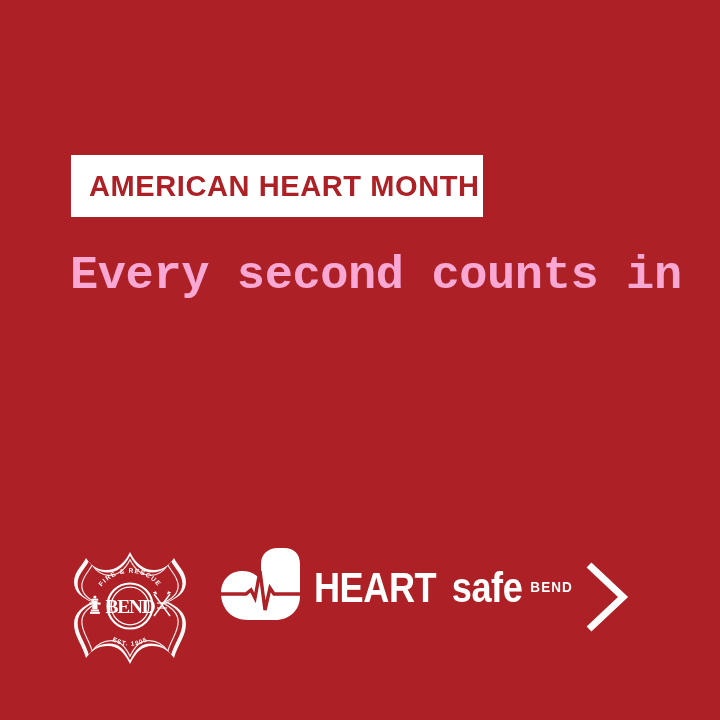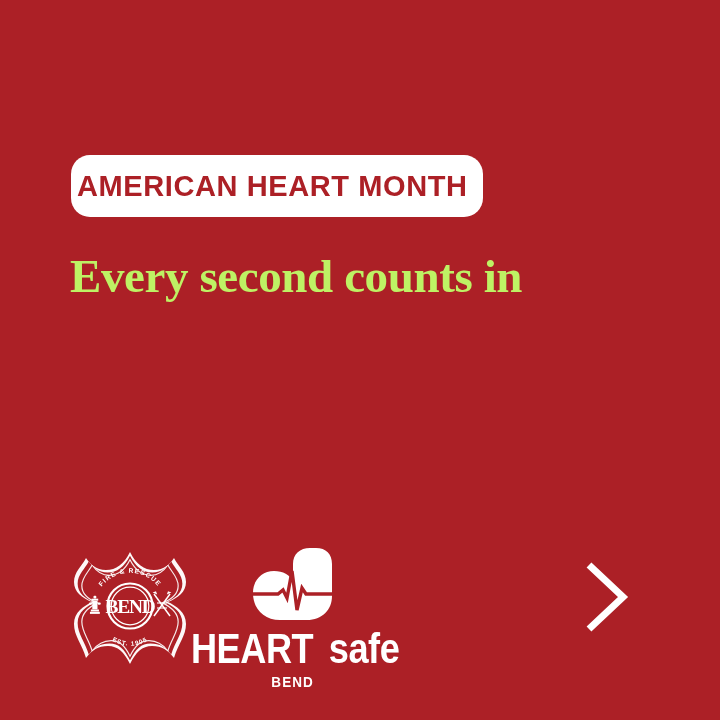--- a/index.html
+++ b/index.html
@@ -27,43 +27,42 @@
     position: absolute;
     left: 71px;
     top: 155px;
     width: 412px;
     height: 62px;
     background: #ffffff;
     display: flex;
     align-items: center;
     justify-content: flex-start;
     box-sizing: border-box;
-    padding-left: 6px;
-    border-radius: 19px;
+    padding-left: 18px;
   }
   .eyebrow-text {
     color: #ac2026;
     font-family: "Liberation Sans", sans-serif;
     font-weight: bold;
     font-size: 29px;
     letter-spacing: 0.6px;
     line-height: 1;
     white-space: nowrap;
   }
 
   
   .headline {
     position: absolute;
     left: 70px;
     top: 248px;
     width: 600px;
   }
   .headline-line {
-    color: #bef264;
-    font-family: Liberation Serif, serif;
+    color: #f9a8d4;
+    font-family: Liberation Mono, monospace;
     font-weight: bold;
     font-size: 47px;
     line-height: 56px;
     letter-spacing: -0.4px;
     white-space: nowrap;
   }
 
   
   .logo-row {
     position: absolute;
@@ -81,21 +80,21 @@
     position: relative;
     flex: 0 0 auto;
   }
   .fire-badge svg { display: block; }
 
   
   .heartsafe {
     margin-left: 28px;
     width: 150px;
     display: flex;
-    flex-direction: column;
+    flex-direction: row;
     align-items: center;
     flex: 0 0 auto;
   }
   .heartsafe-mark {
     width: 86px;
     height: 74px;
   }
   .heartsafe-mark svg { display: block; }
   .heartsafe-wordmark {
     margin-top: 6px;

